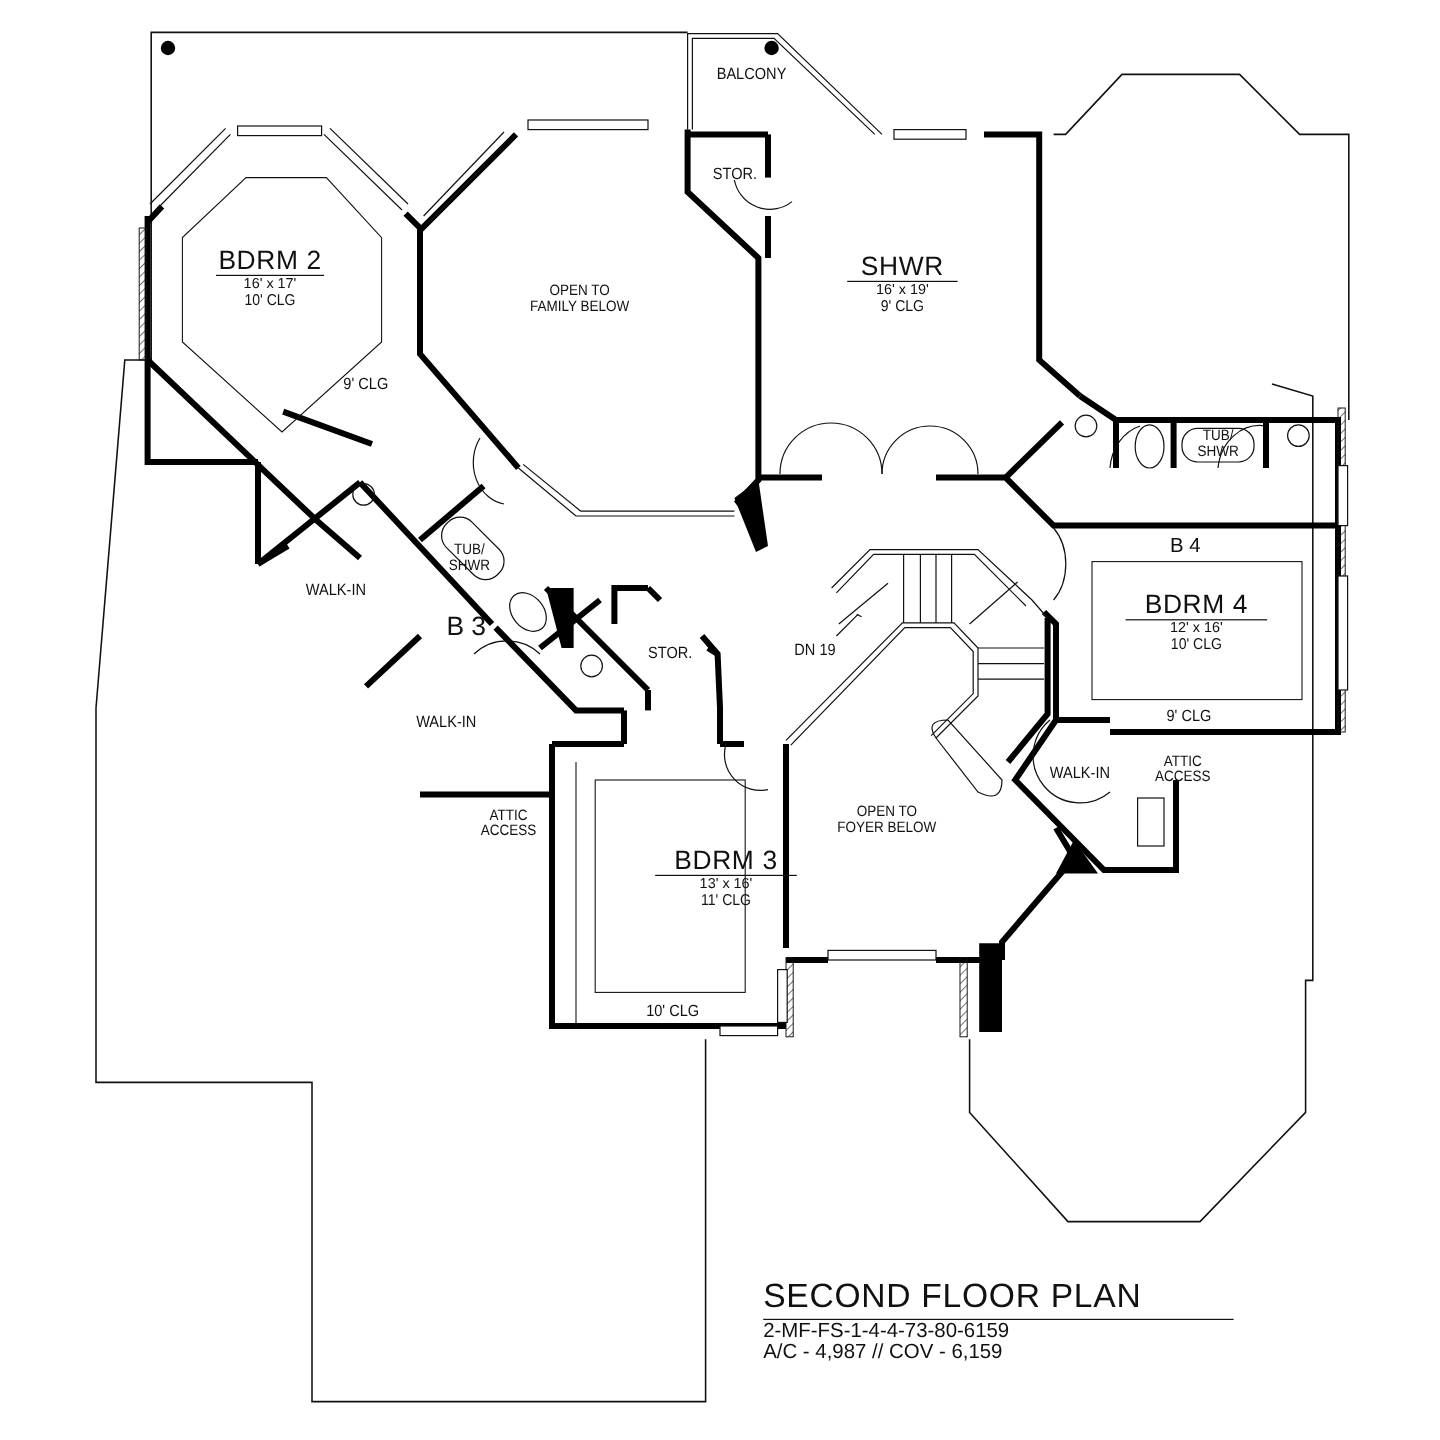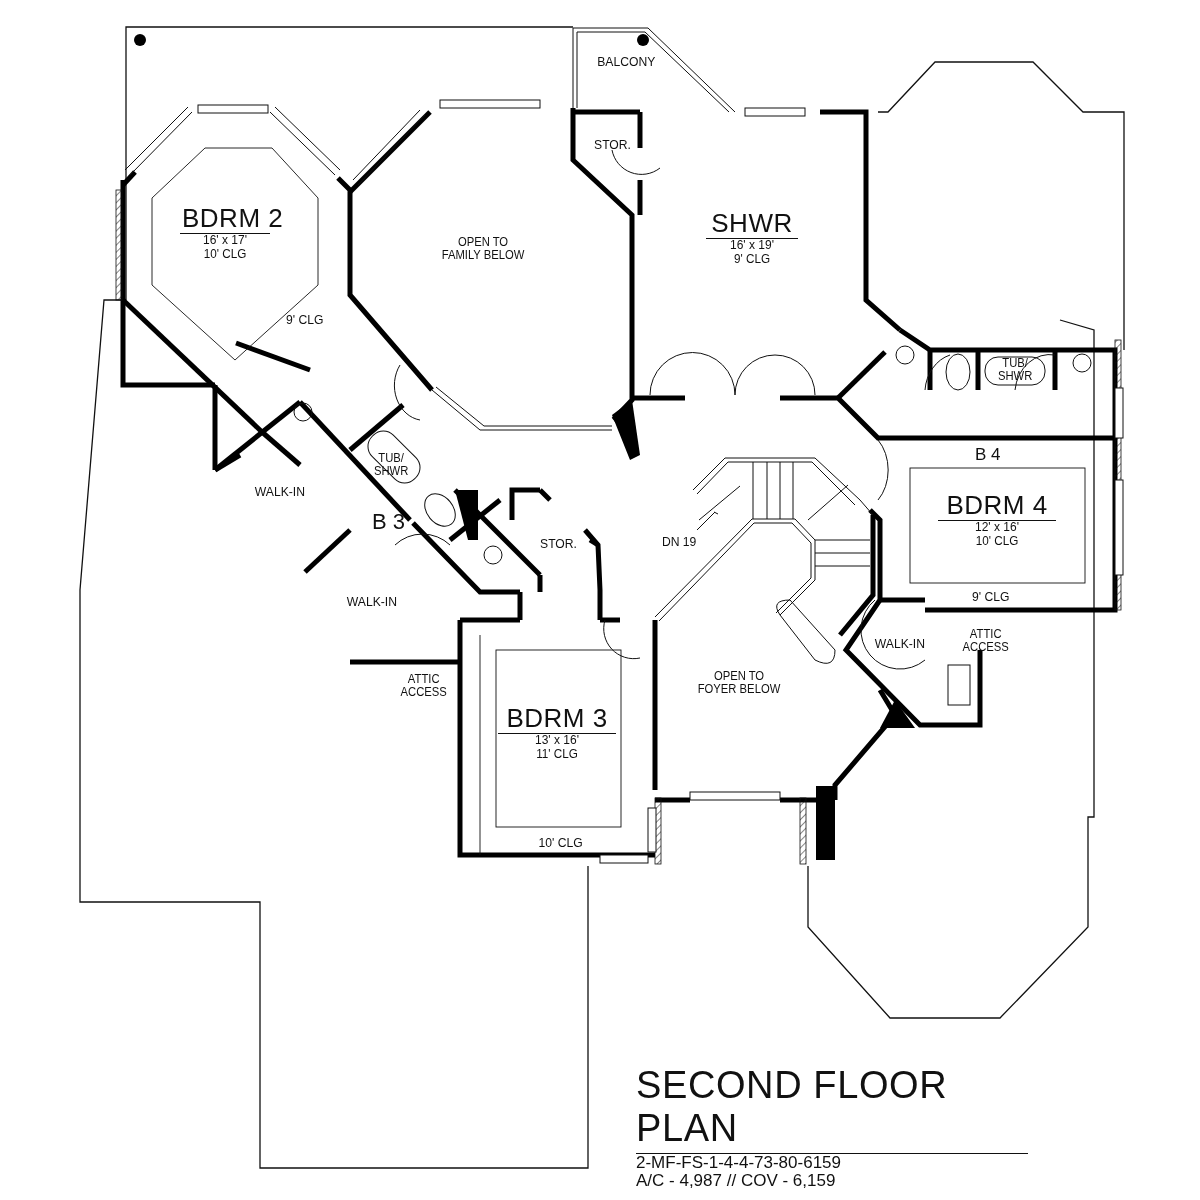--- a/index.html
+++ b/index.html
@@ -1,27 +1,27 @@
 <!DOCTYPE html>
 <html><head>
 <meta charset="utf-8">
 <style>
   html, body { margin:0; padding:0; background:#ffffff; }
   body { width:1200px; height:1200px; position:relative; overflow:hidden;
          font-family:"Liberation Sans", sans-serif; color:#111; }
   svg.plan { position:absolute; left:0; top:0; }
   .lbl { position:absolute; white-space:nowrap; text-align:center; line-height:1.05; }
-  .room-name { font-size:26px; letter-spacing:0.5px; }
+  .room-name { font-size:22px; letter-spacing:0.5px; }
   .room-name.under { border-bottom:1.5px solid #111; padding:0 2px 1px; }
   .room-dim { font-size:12px; }
   .room-clg { font-size:13px; transform:scaleX(0.9); }
   .small { font-size:13.5px; transform:scaleX(0.9); }
   .tiny { font-size:12.5px; transform:scaleX(0.9); }
   .title-block { position:absolute; left:636px; top:1064px; }
-  .title-main { font-size:38px; letter-spacing:0.6px; padding-bottom:3px; border-bottom:1.5px solid #111; width:392px; }
+  .title-main { font-size:28px; letter-spacing:0.6px; padding-bottom:3px; border-bottom:1.5px solid #111; width:392px; }
   .title-line { font-size:17px; line-height:18px; }
 </style>
 </head>
 <body>
 
 <svg class="plan" width="1200" height="1200" viewBox="0 0 1200 1200">
   <defs>
     <pattern id="hatch" width="5" height="5" patternUnits="userSpaceOnUse" patternTransform="rotate(45)">
       <line x1="0" y1="0" x2="0" y2="5" stroke="#111" stroke-width="1"></line>
     </pattern>
@@ -206,21 +206,21 @@
   <div class="room-clg">9' CLG</div>
 </div>
 
 <div class="lbl" style="left:938px;top:492px;width:118px;">
   <div class="room-name under">BDRM 4</div>
   <div class="room-dim">12' x 16'</div>
   <div class="room-clg">10' CLG</div>
 </div>
 <div class="lbl small" style="left:970px;top:590px;">9' CLG</div>
 
-<div class="lbl" style="left:498px;top:705px;width:118px;">
+<div class="lbl" style="left:498px;top:705px;width:118px;padding-left:48px;">
   <div class="room-name under">BDRM 3</div>
   <div class="room-dim">13' x 16'</div>
   <div class="room-clg">11' CLG</div>
 </div>
 <div class="lbl small" style="left:536px;top:836px;">10' CLG</div>
 
 <div class="lbl small" style="left:594px;top:55px;">BALCONY</div>
 <div class="lbl small" style="left:592px;top:138px;">STOR.</div>
 <div class="lbl small" style="left:538px;top:537px;">STOR.</div>
 

